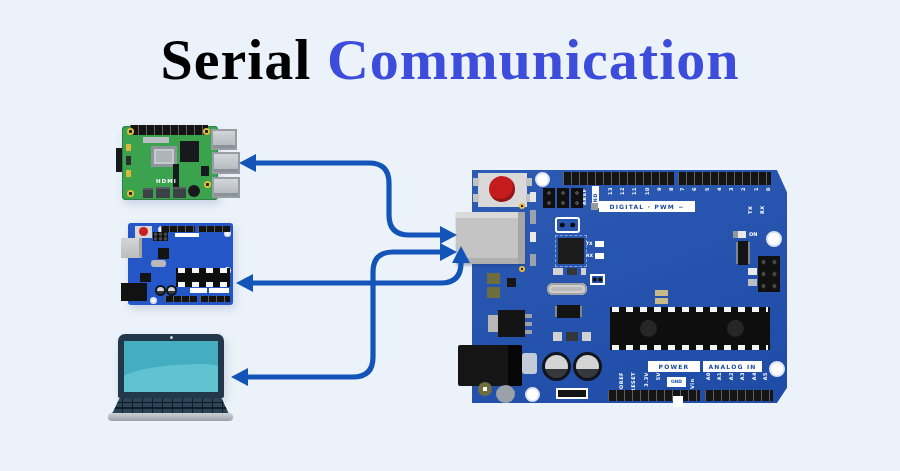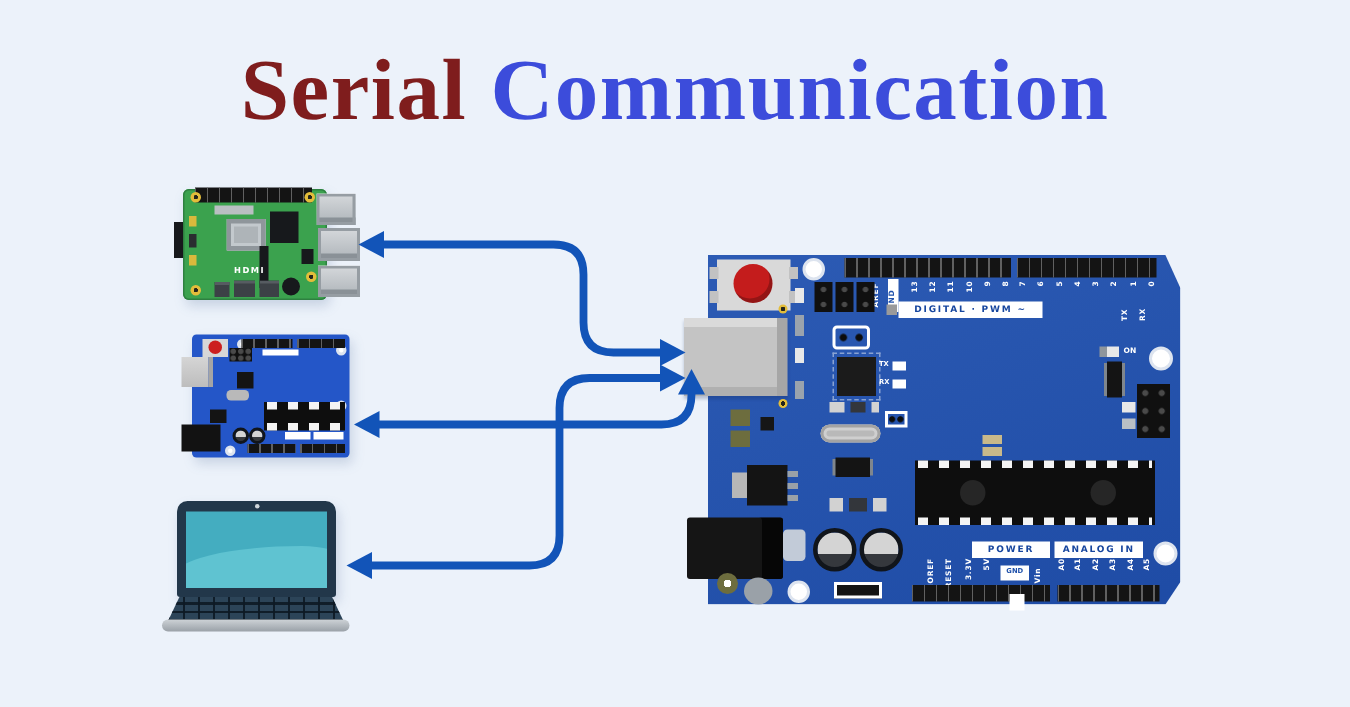--- a/index.html
+++ b/index.html
@@ -3,21 +3,21 @@
 <meta charset="utf-8">
 <style>
   html,body{margin:0;padding:0;}
   body{width:900px;height:471px;overflow:hidden;background:#ecf2fa;font-family:"DejaVu Sans",sans-serif;}
   .canvas{position:relative;width:900px;height:471px;background:#ecf2fa;}
 
   
   .title{position:absolute;left:0;top:26px;width:100%;text-align:center;
          font-family:"Liberation Serif","DejaVu Serif",serif;font-weight:700;
          font-size:58px;letter-spacing:1px;z-index:1;white-space:nowrap;}
-  .title .t1{color:#7f1d1d;}
+  .title .t1{color:#000000;}
   .title .t2{color:#3c4cdb;}
 
   
   .abs{position:absolute;}
   .hole{position:absolute;border-radius:50%;background:#fff;border:2px solid #dde4ef;box-sizing:border-box;}
   .hdr{position:absolute;background:#141414;background-image:repeating-linear-gradient(90deg,rgba(110,110,110,.85) 0 1px,transparent 1px 8px);}
   .band{position:absolute;background:#fff;color:#17469e;font:700 6px/1 "DejaVu Sans",sans-serif;
         letter-spacing:1.2px;text-align:center;display:flex;align-items:center;justify-content:center;}
   .vpin{writing-mode:vertical-rl;transform:rotate(180deg);font:700 5px/1 "DejaVu Sans",sans-serif;color:#fff;letter-spacing:.5px;}
   .pinrow{position:absolute;display:flex;justify-content:space-between;align-items:flex-start;}

